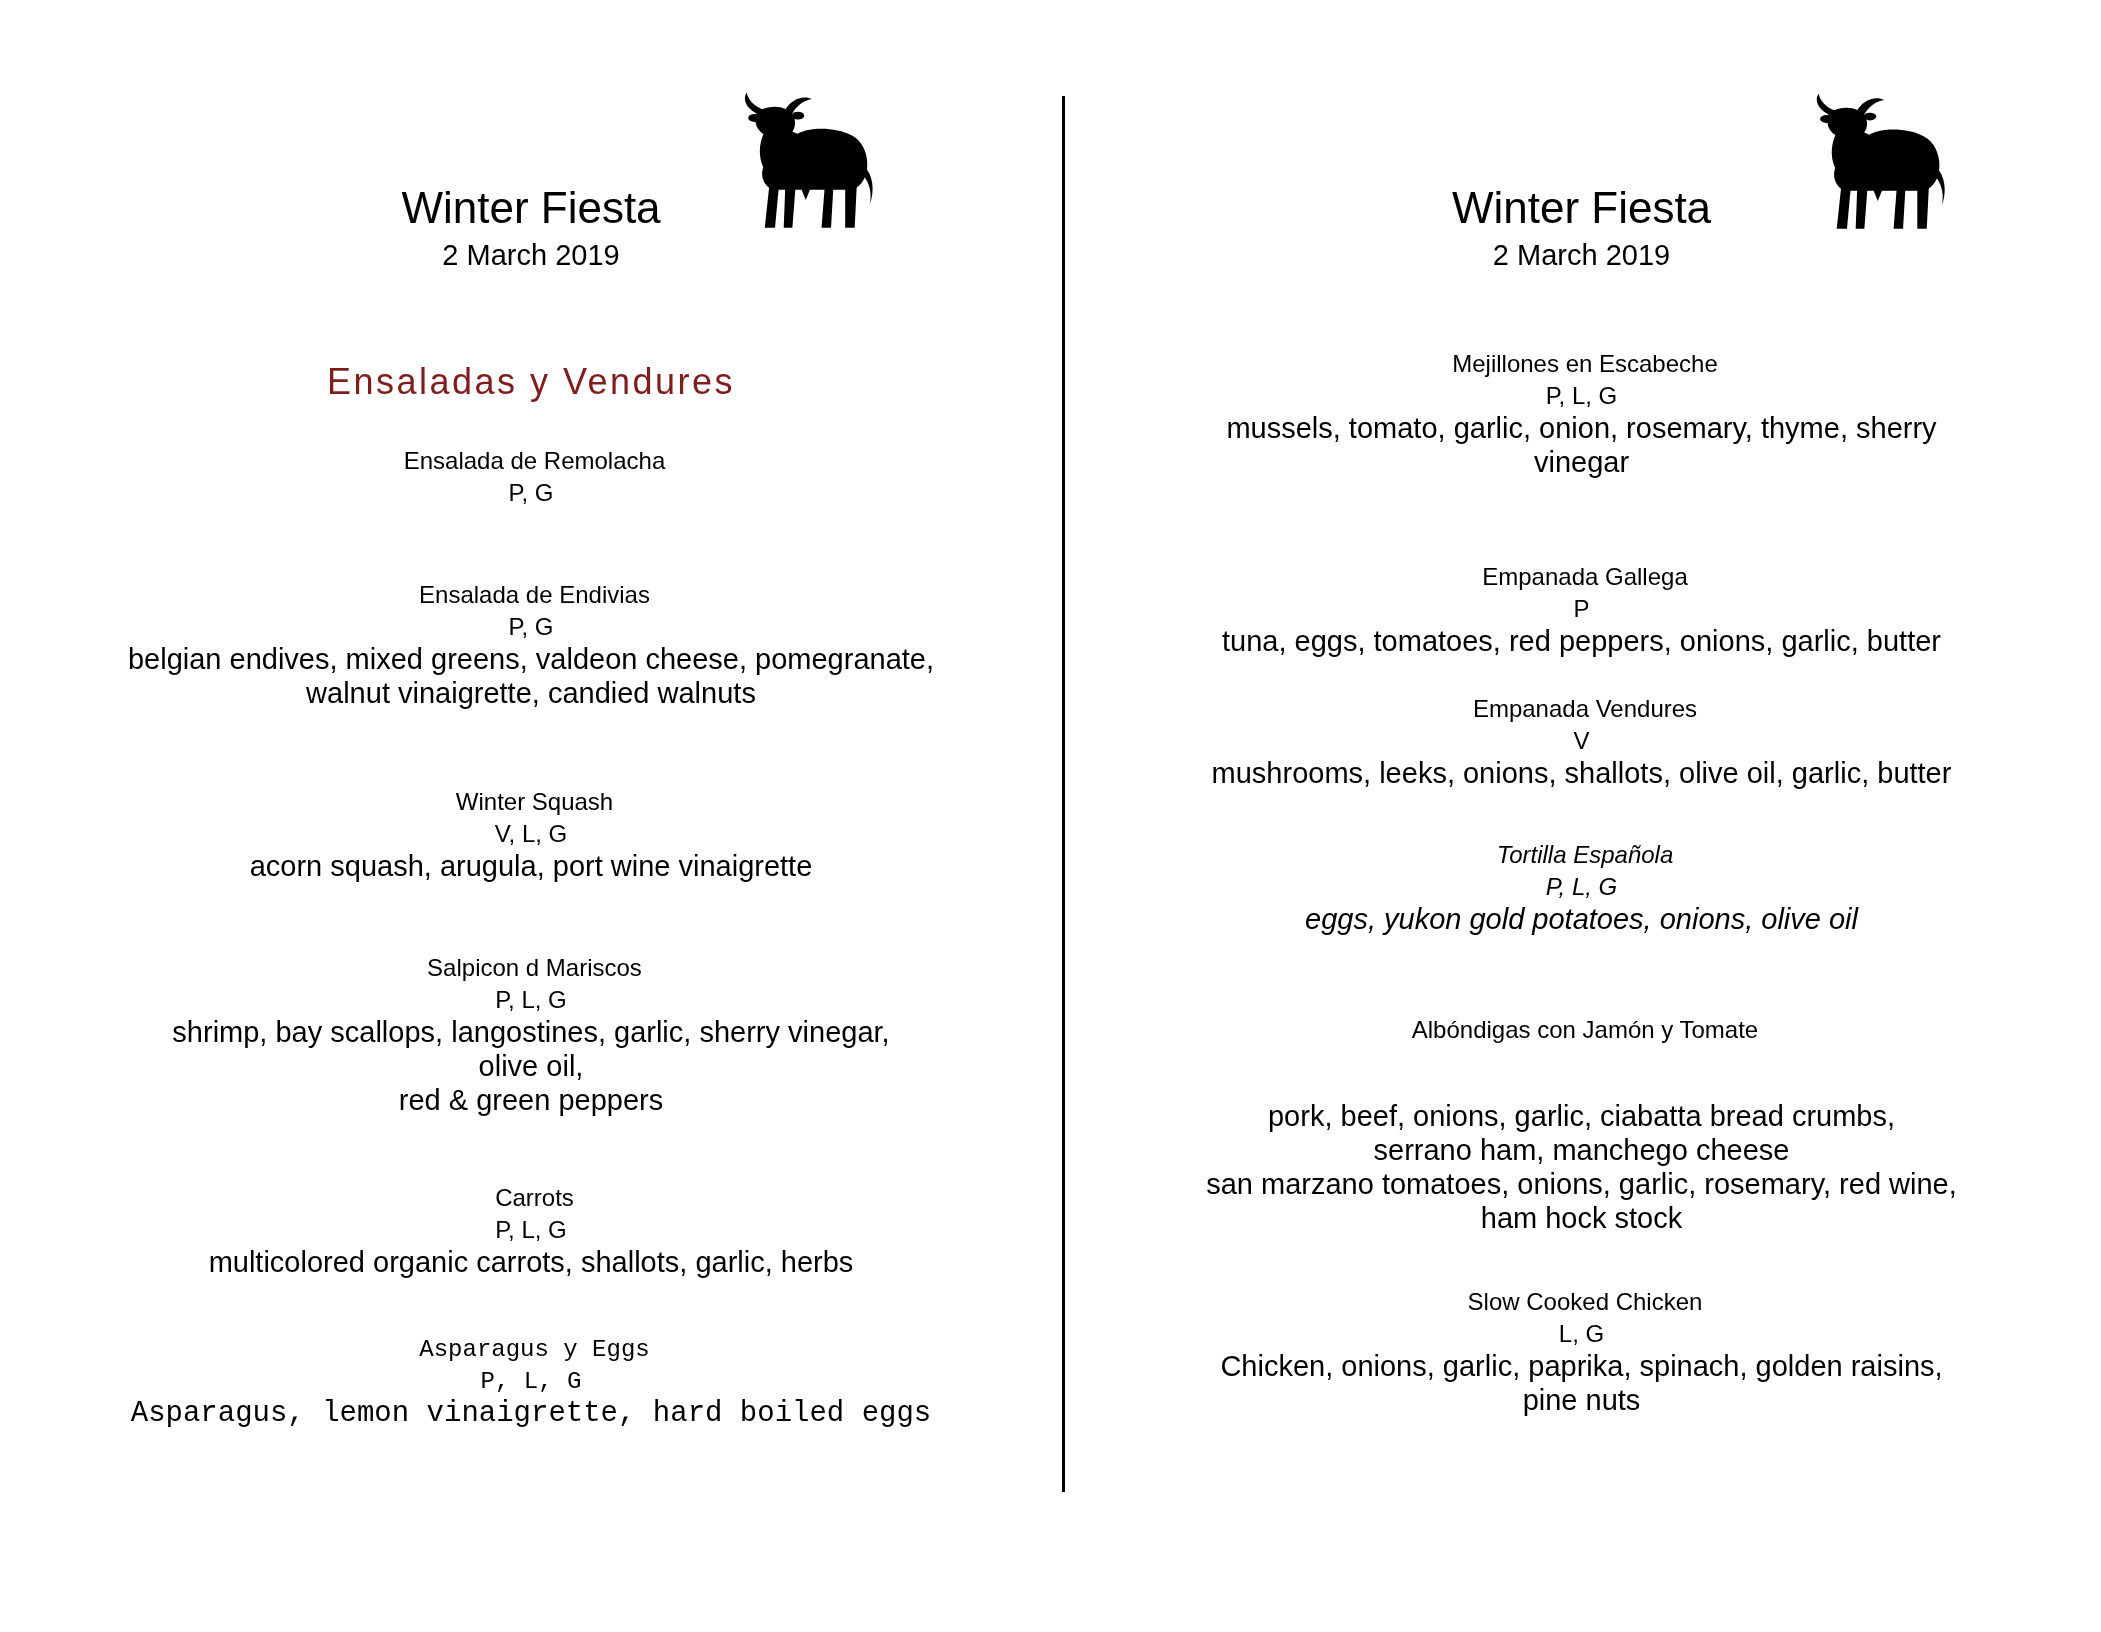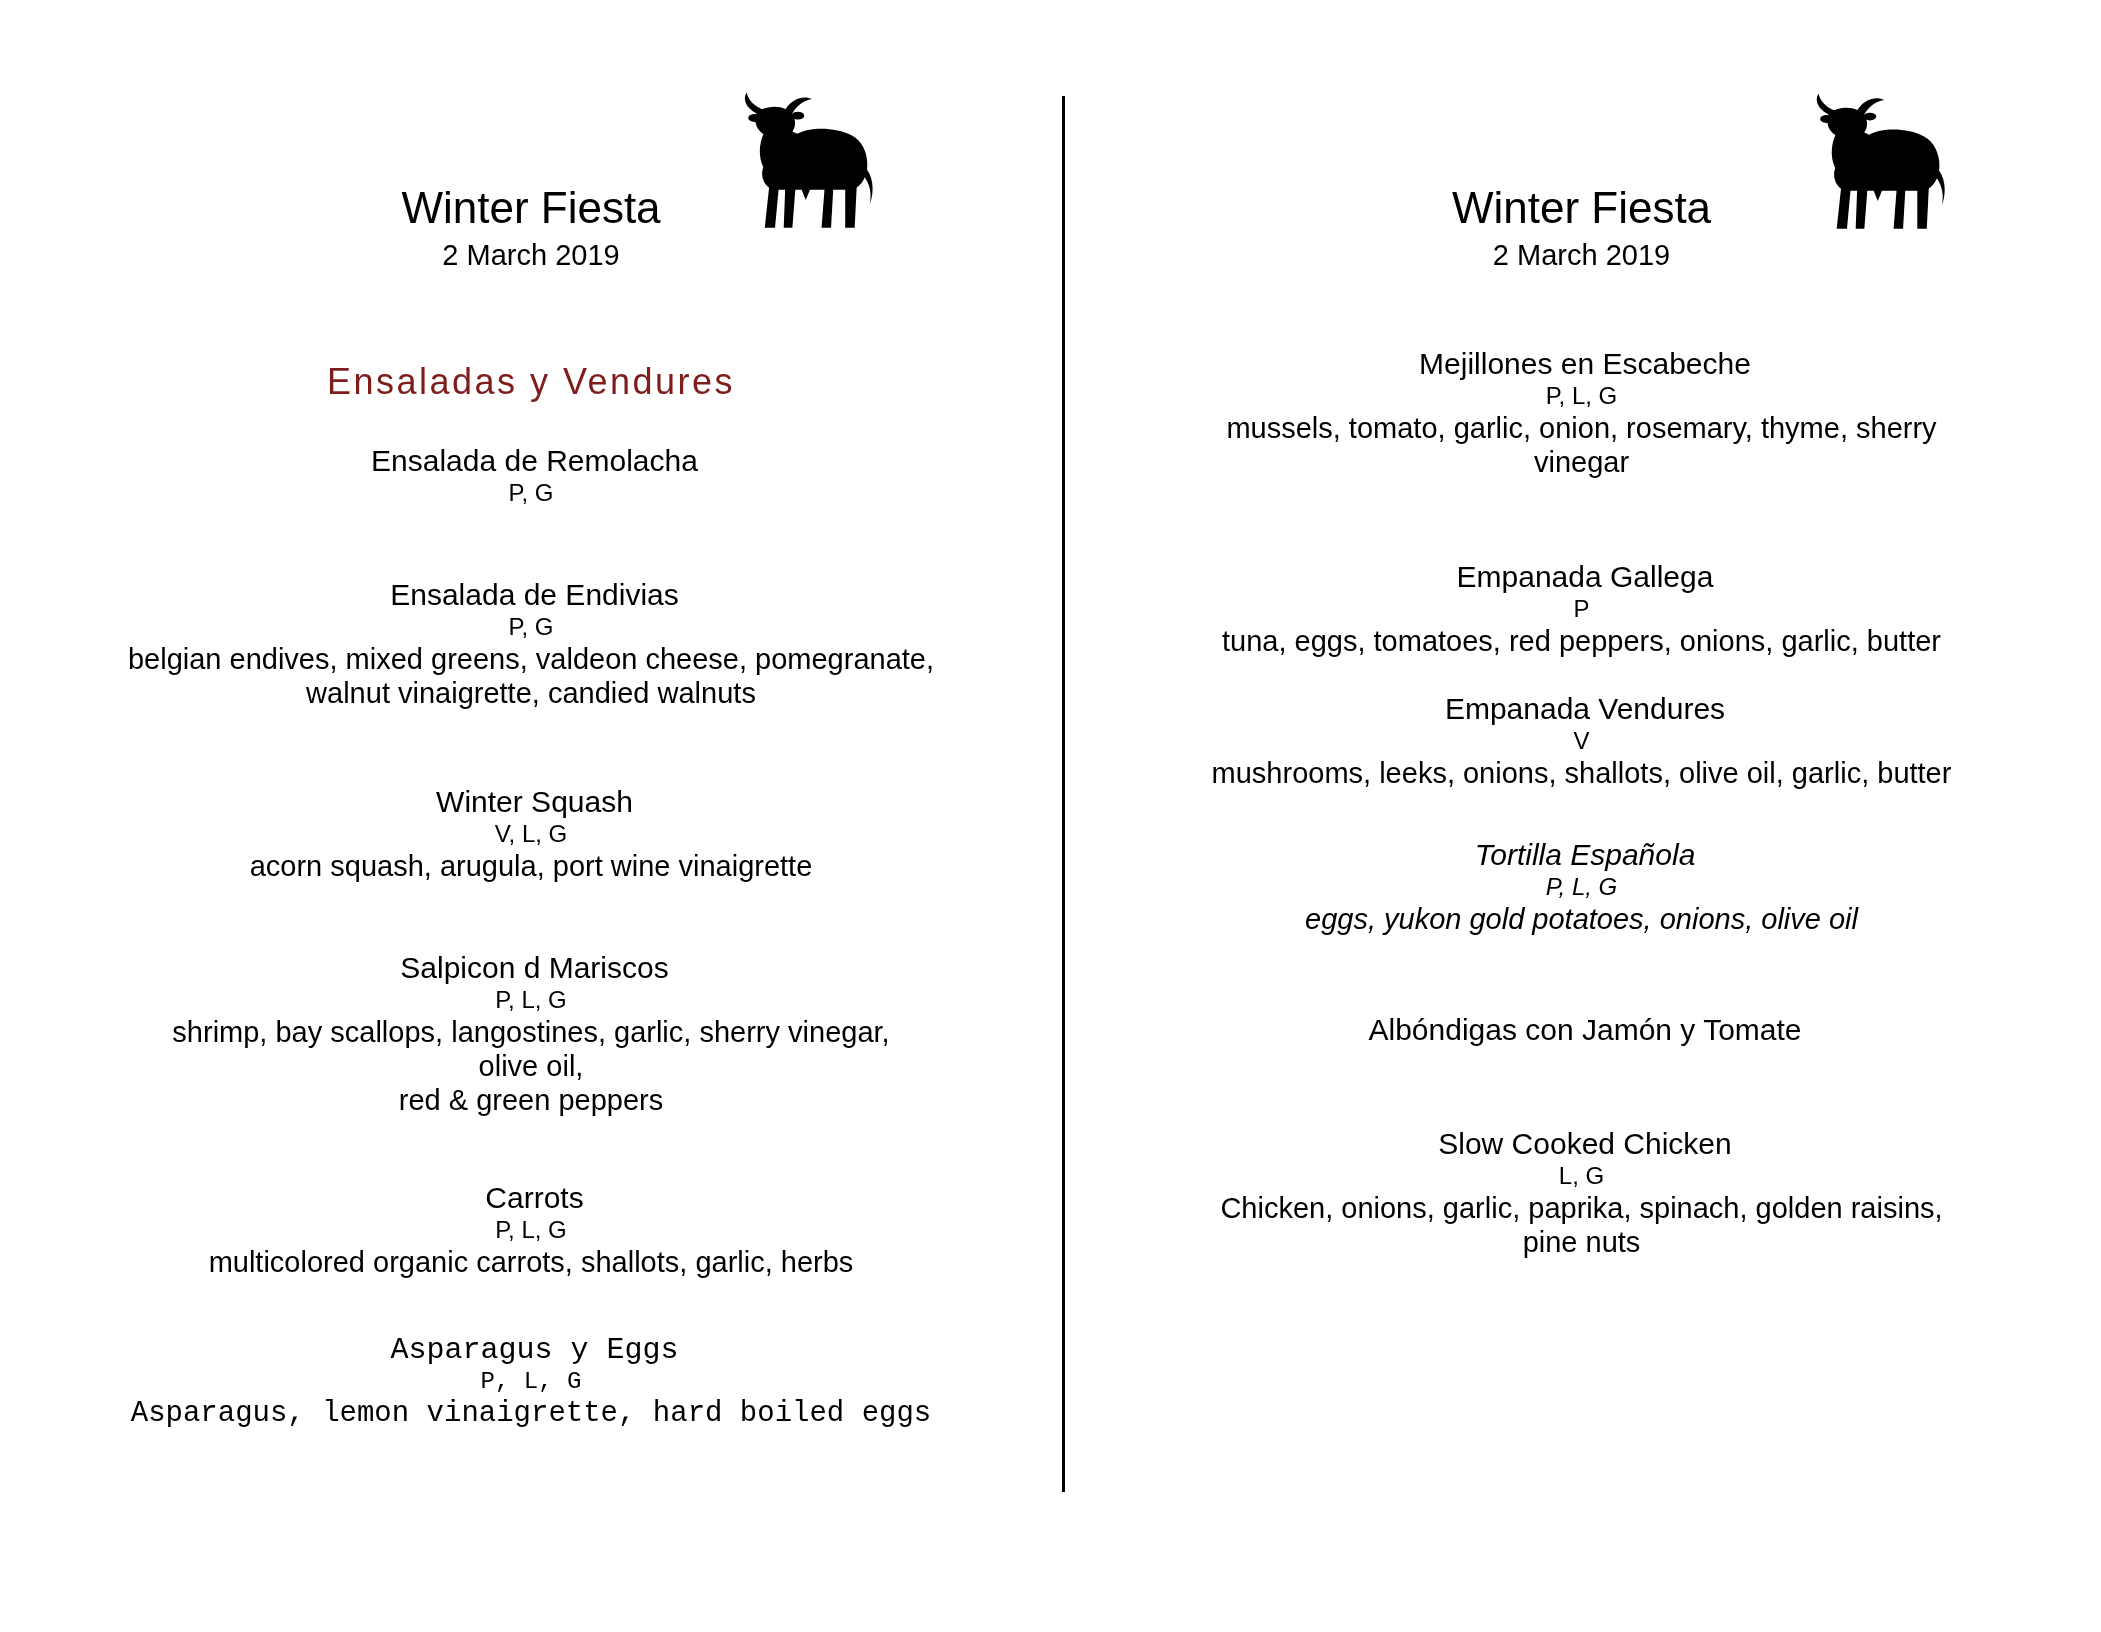--- a/index.html
+++ b/index.html
@@ -20,21 +20,21 @@
   .bull{position:absolute;display:block;}
   .bull-left{left:721px;top:92px;width:168px;height:138px;}
   .bull-right{left:736px;top:92px;width:158px;height:140px;}
   .bull svg{width:100%;height:100%;display:block;}
   .section-header{
     margin:89px 0 0 0;font-size:36px;font-weight:300;letter-spacing:2.5px;
     line-height:1.1;color:#7f1d1d;
   }
   .items{margin:0;}
   .item{margin:0;}
-  .item-name{font-size:30px;line-height:34px;padding-left:7px;}
+  .item-name{font-size:24px;line-height:34px;padding-left:7px;}
   .item-codes{font-size:24px;line-height:30px;min-height:30px;}
   .item-desc{font-size:29px;line-height:34px;white-space:pre-line;}
   
   .li1{margin-top:43px;}
   .li2{margin-top:70px;}
   .li3{margin-top:75px;}
   .li4{margin-top:68px;}
   .li5{margin-top:64px;}
   .li6{margin-top:54px;font-family:Liberation Mono, monospace;}
   .ri1{margin-top:74px;}
@@ -154,20 +154,24 @@
         <div class="item-desc">mushrooms, leeks, onions, shallots, olive oil, garlic, butter</div>
       </div>
       <div class="item ri4">
         <div class="item-name">Tortilla Española</div>
         <div class="item-codes">P, L, G</div>
         <div class="item-desc">eggs, yukon gold potatoes, onions, olive oil</div>
       </div>
       <div class="item ri5">
         <div class="item-name">Albóndigas con Jamón y Tomate</div>
         <div class="item-codes"></div>
+        <div class="item-desc">pork, beef, onions, garlic, ciabatta bread crumbs,
+serrano ham, manchego cheese
+san marzano tomatoes, onions, garlic, rosemary, red wine,
+ham hock stock</div>
       </div>
       <div class="item ri6">
         <div class="item-name">Slow Cooked Chicken</div>
         <div class="item-codes">L, G</div>
         <div class="item-desc">Chicken, onions, garlic, paprika, spinach, golden raisins,
 pine nuts</div>
       </div>
     </div>
   </section>
 

